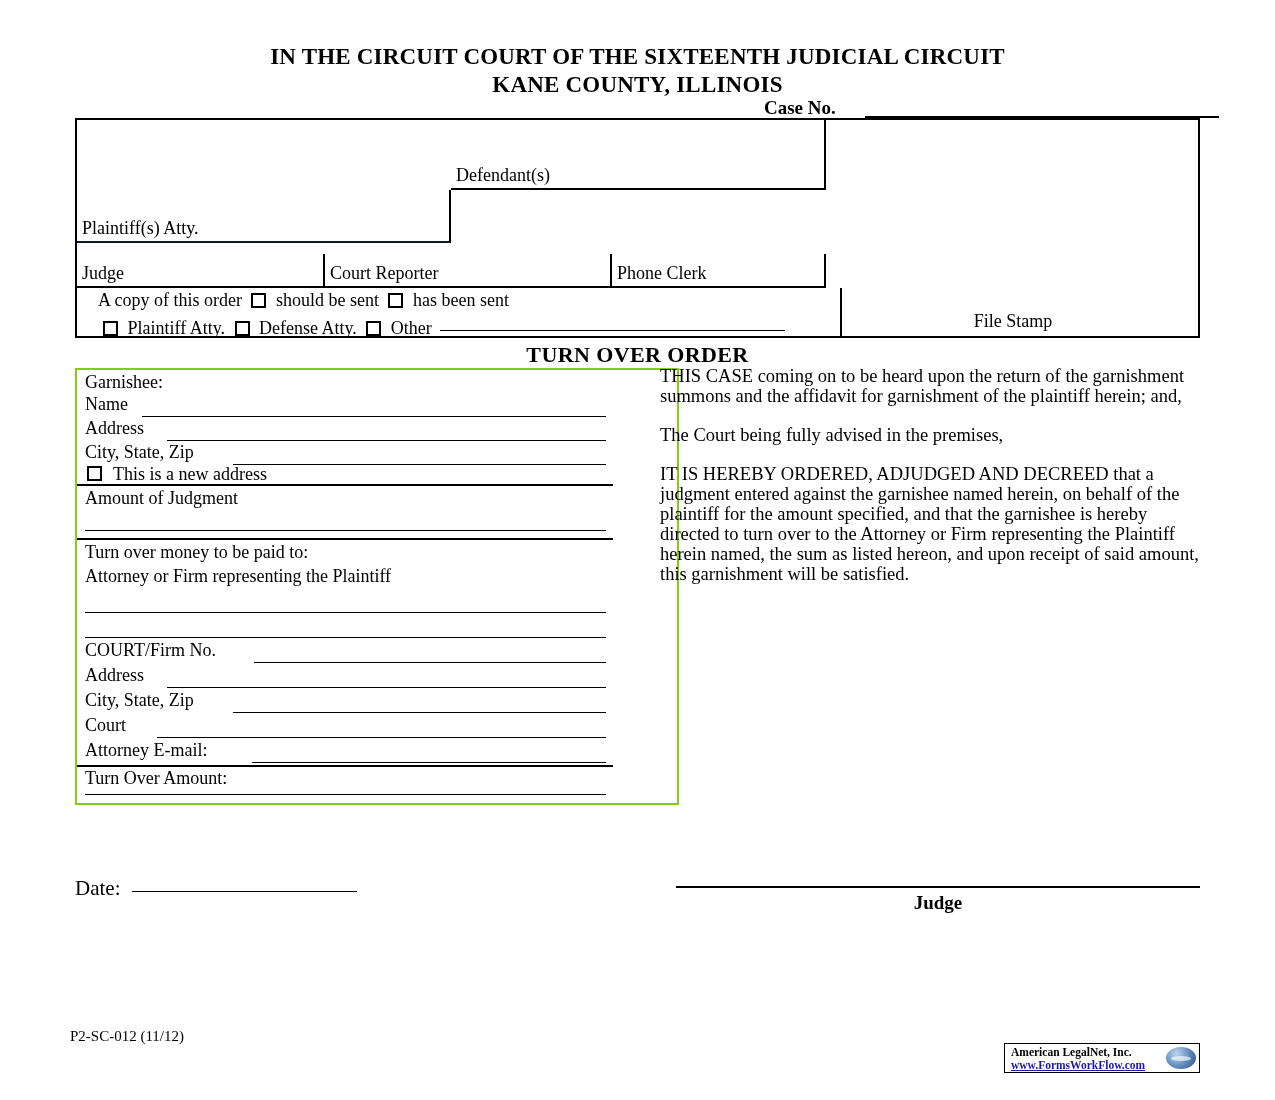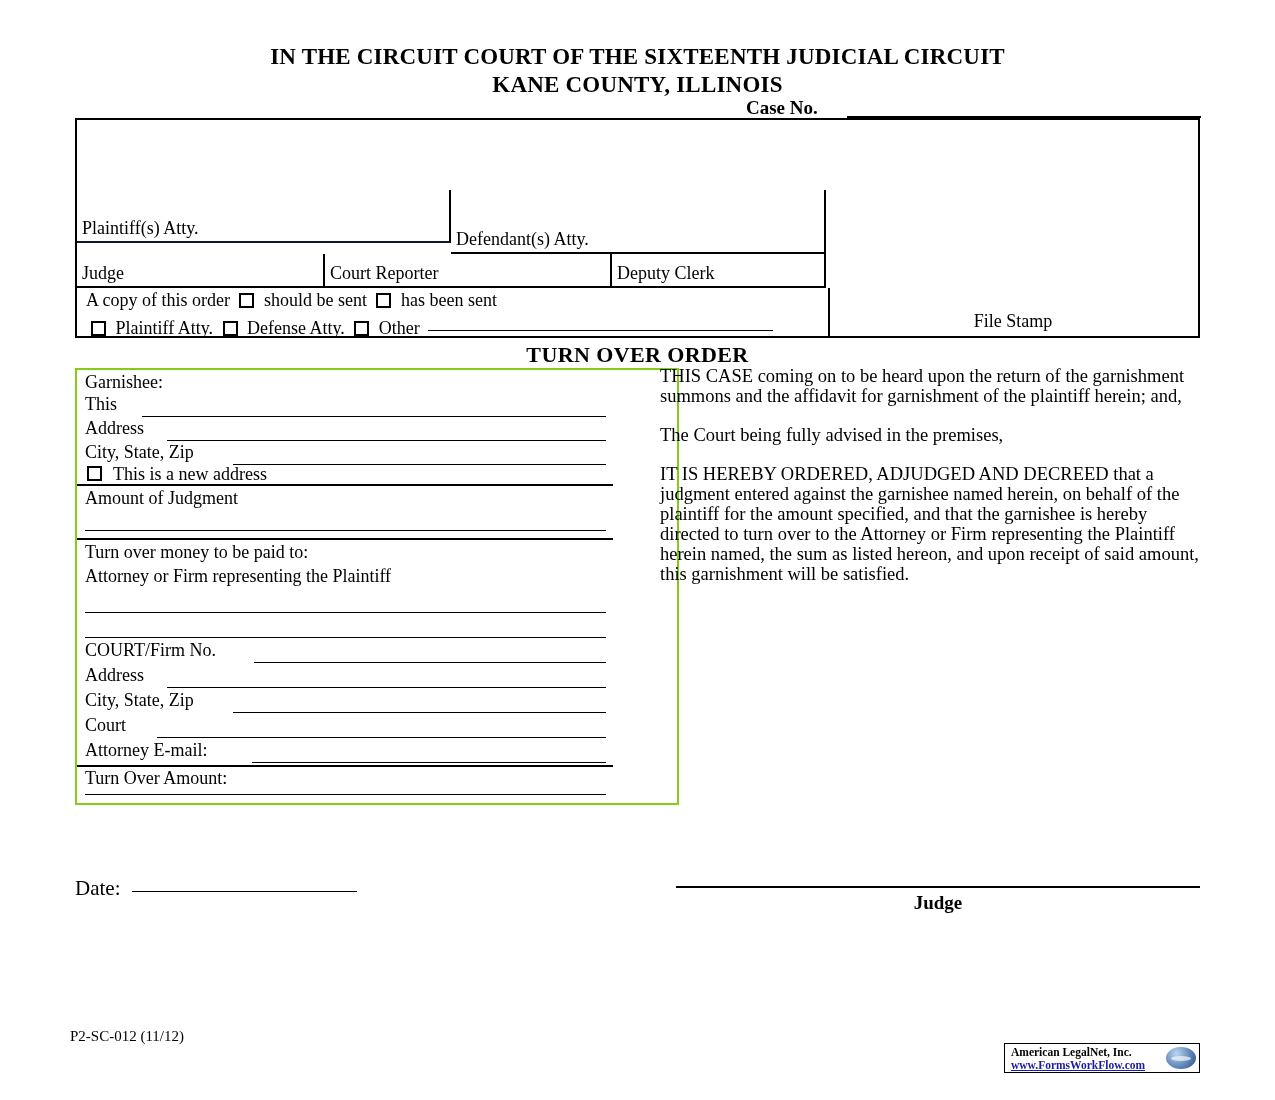--- a/index.html
+++ b/index.html
@@ -32,21 +32,21 @@
     font-weight: bold;
     font-size: 23px;
     letter-spacing: 0.2px;
     line-height: 26px;
   }
   .heading .line2 { display: block; margin-top: 2px; }
 
   
   .caseno-row {
     position: absolute;
-    left: 746px;
+    left: 764px;
     top: 97px;
     width: 455px;
     height: 24px;
   }
   .caseno-label {
     position: absolute;
     left: 0; top: 0;
     font-weight: bold;
     font-size: 19px;
   }
@@ -80,21 +80,21 @@
   }
 
   
   .c-plaintiff   { left: 0;    top: 0;   width: 374px; height: 70px; border-right: 2px solid #000; border-bottom: 2px solid #000; }
   .c-defendant   { left: 374px;top: 0;   width: 375px; height: 70px; border-right: 2px solid #000; border-bottom: 2px solid #000; }
   .c-patty       { left: 0;    top: 70px;width: 374px; height: 53px; border-right: 2px solid #000; border-bottom: 2px solid #0f172a; }
   .c-datty       { left: 374px;top: 70px;width: 375px; height: 64px; border-right: 2px solid #000; border-bottom: 2px solid #000; }
   .c-judge       { left: 0;    top: 134px;width: 248px;height: 34px; border-right: 2px solid #000; border-bottom: 2px solid #000; }
   .c-reporter    { left: 248px;top: 134px;width: 287px;height: 34px; border-right: 2px solid #000; border-bottom: 2px solid #000; }
   .c-clerk       { left: 535px;top: 134px;width: 214px;height: 34px; border-right: 2px solid #000; border-bottom: 2px solid #000; }
-  .c-copy        { left: 4px;    top: 168px;width: 749px;height: 48px; border-right: 2px solid #000; }
+  .c-copy        { left: 16px;    top: 168px;width: 749px;height: 48px; border-right: 2px solid #000; }
   .c-filestamp   { left: 749px;top: 0;   width: 374px; height: 216px; }
 
   .filestamp-label {
     position: absolute;
     left: 0; right: 0;
     bottom: 4px;
     text-align: center;
     font-size: 18px;
   }
 
@@ -278,39 +278,39 @@
   </div>
 
   <div class="caseno-row">
     <span class="caseno-label">Case No.</span>
     <span class="caseno-line"></span>
   </div>
 
   <div class="caption">
 
 
+    <div class="cap-cell c-defendant">
+      <span class="cap-label">Defendant(s)</span>
+    </div>
 
     <div class="cap-cell c-patty">
       <span class="cap-label">Plaintiff(s) Atty.</span>
     </div>
 
-    <div class="cap-cell c-datty">
-      <span class="cap-label">Defendant(s) Atty.</span>
-    </div>
 
     <div class="cap-cell c-judge">
       <span class="cap-label">Judge</span>
     </div>
 
     <div class="cap-cell c-reporter">
       <span class="cap-label">Court Reporter</span>
     </div>
 
     <div class="cap-cell c-clerk">
-      <span class="cap-label">Deputy Clerk</span>
+      <span class="cap-label">Phone Clerk</span>
     </div>
 
     <div class="cap-cell c-copy">
       <div class="copy-row1">
         <span>A copy of this order</span>
         <span class="cb"></span>
         <span>should be sent</span>
         <span class="cb"></span>
         <span>has been sent</span>
       </div>
@@ -330,21 +330,21 @@
     </div>
   </div>
 
   <div class="form-title">TURN OVER ORDER</div>
 
   <div class="leftbox">
 
     <div class="lb-sec" style="top:0; height:116px;">
       <span class="lb-txt" style="left:8px; top:2px;">Garnishee:</span>
 
-      <span class="lb-txt" style="left:8px; top:24px;">This</span>
+      <span class="lb-txt" style="left:8px; top:24px;">Name</span>
       <span class="rule" style="left:65px; top:46px; width:464px;"></span>
 
       <span class="lb-txt" style="left:8px; top:48px;">Address</span>
       <span class="rule" style="left:90px; top:70px; width:439px;"></span>
 
       <span class="lb-txt" style="left:8px; top:72px;">City, State, Zip</span>
       <span class="rule" style="left:156px; top:94px; width:373px;"></span>
 
       <span class="cb" style="position:absolute; left:10px; top:96px; margin:0;"></span>
       <span class="lb-txt" style="left:36px; top:94px;">This is a new address</span>

